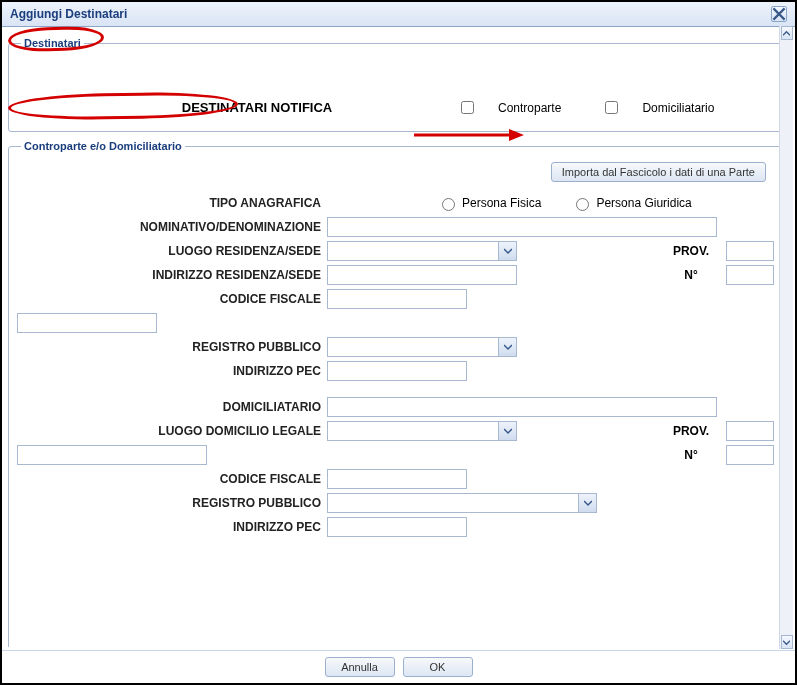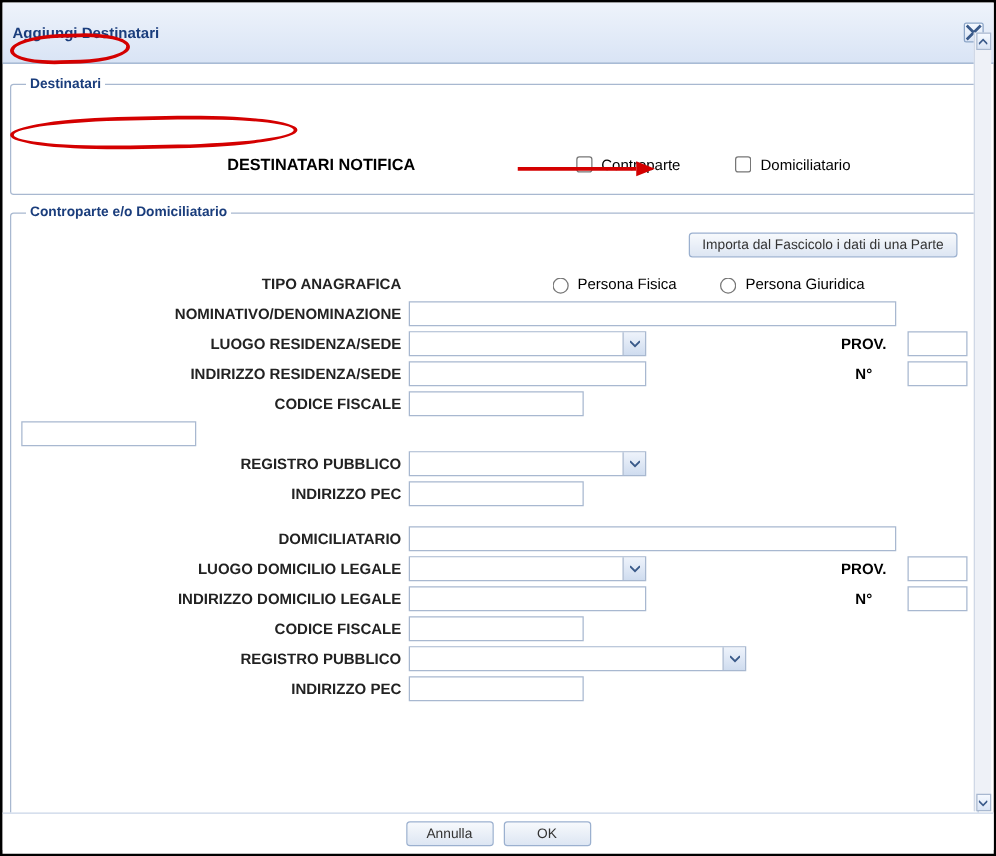--- a/index.html
+++ b/index.html
@@ -10,21 +10,21 @@
     font-size: 12px;
     background: #fff;
     width: 797px;
     height: 685px;
     border: 2px solid #000;
     position: relative;
   }
   .title-bar {
     background: linear-gradient(to bottom, #eef3fb, #d9e4f5);
     border-bottom: 1px solid #8ca5c7;
-    padding: 16px 8px;
+    padding: 4px 8px;
     display: flex;
     justify-content: space-between;
     align-items: center;
   }
   .title-bar-text {
     color: #1a3d7c;
     font-weight: bold;
     font-size: 12px;
   }
   .close-btn {
@@ -109,21 +109,21 @@
   .notif-label {
     flex: 0 0 440px;
     text-align: center;
     font-weight: bold;
     font-size: 13px;
     padding-left: 40px;
   }
   .chk-wrap {
     display: flex;
     align-items: center;
-    gap: 4px;
+    gap: 21px;
     margin-right: 40px;
   }
   .import-row {
     display: flex;
     justify-content: flex-end;
     padding: 4px 8px 8px 0;
   }
   .btn {
     background: linear-gradient(to bottom,#f7f9fc,#dde6f3);
     border: 1px solid #9bb0cf;
@@ -356,21 +356,20 @@
               <path d="M0 2 L4 6 L8 2" fill="none" stroke="#3a5a8a" stroke-width="1.5"></path>
             </svg>
         </div>
       </div>
       <div class="spacer"></div>
       <div class="label-cell-sm">PROV.</div>
       <input class="input-text w-sm" style="">
     </div>
 
     <div class="row">
-      <div class="label-cell">INDIRIZZO DOMICILIO LEGALE</div>
       <input class="input-text w-combo" style="">
       <div class="spacer"></div>
       <div class="label-cell-sm">N°</div>
       <input class="input-text w-sm" style="">
     </div>
 
     <div class="row">
       <div class="label-cell">CODICE FISCALE</div>
       <input class="input-text w-m" style="">
     </div>

